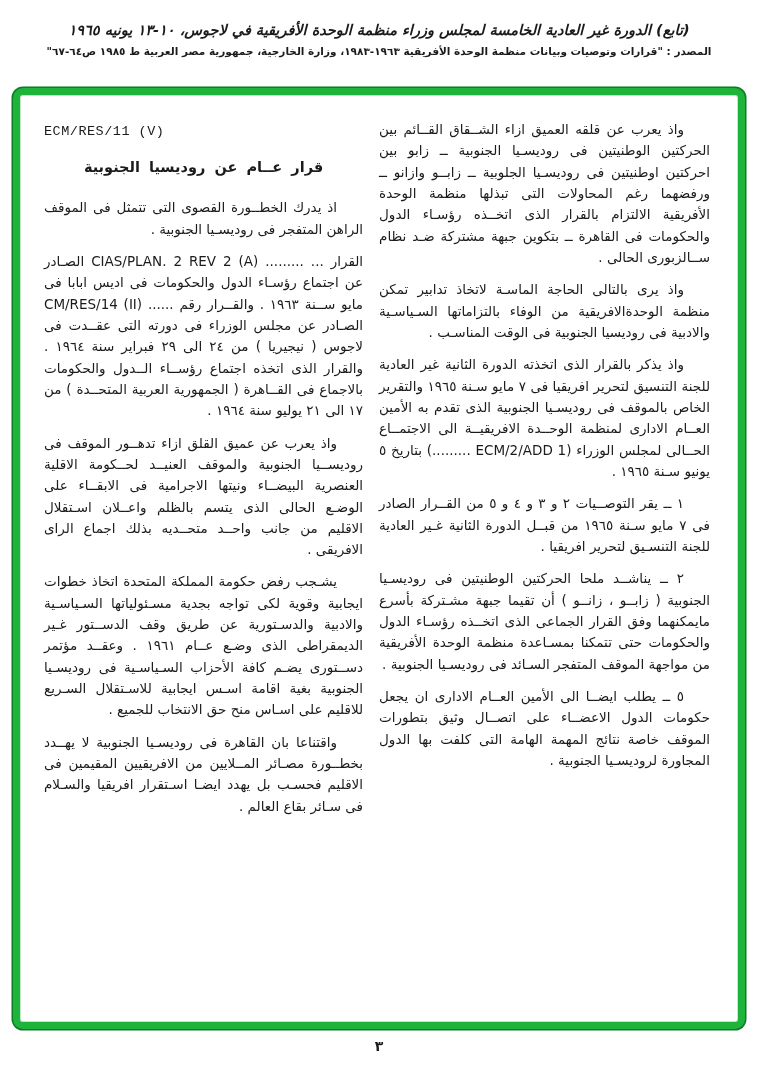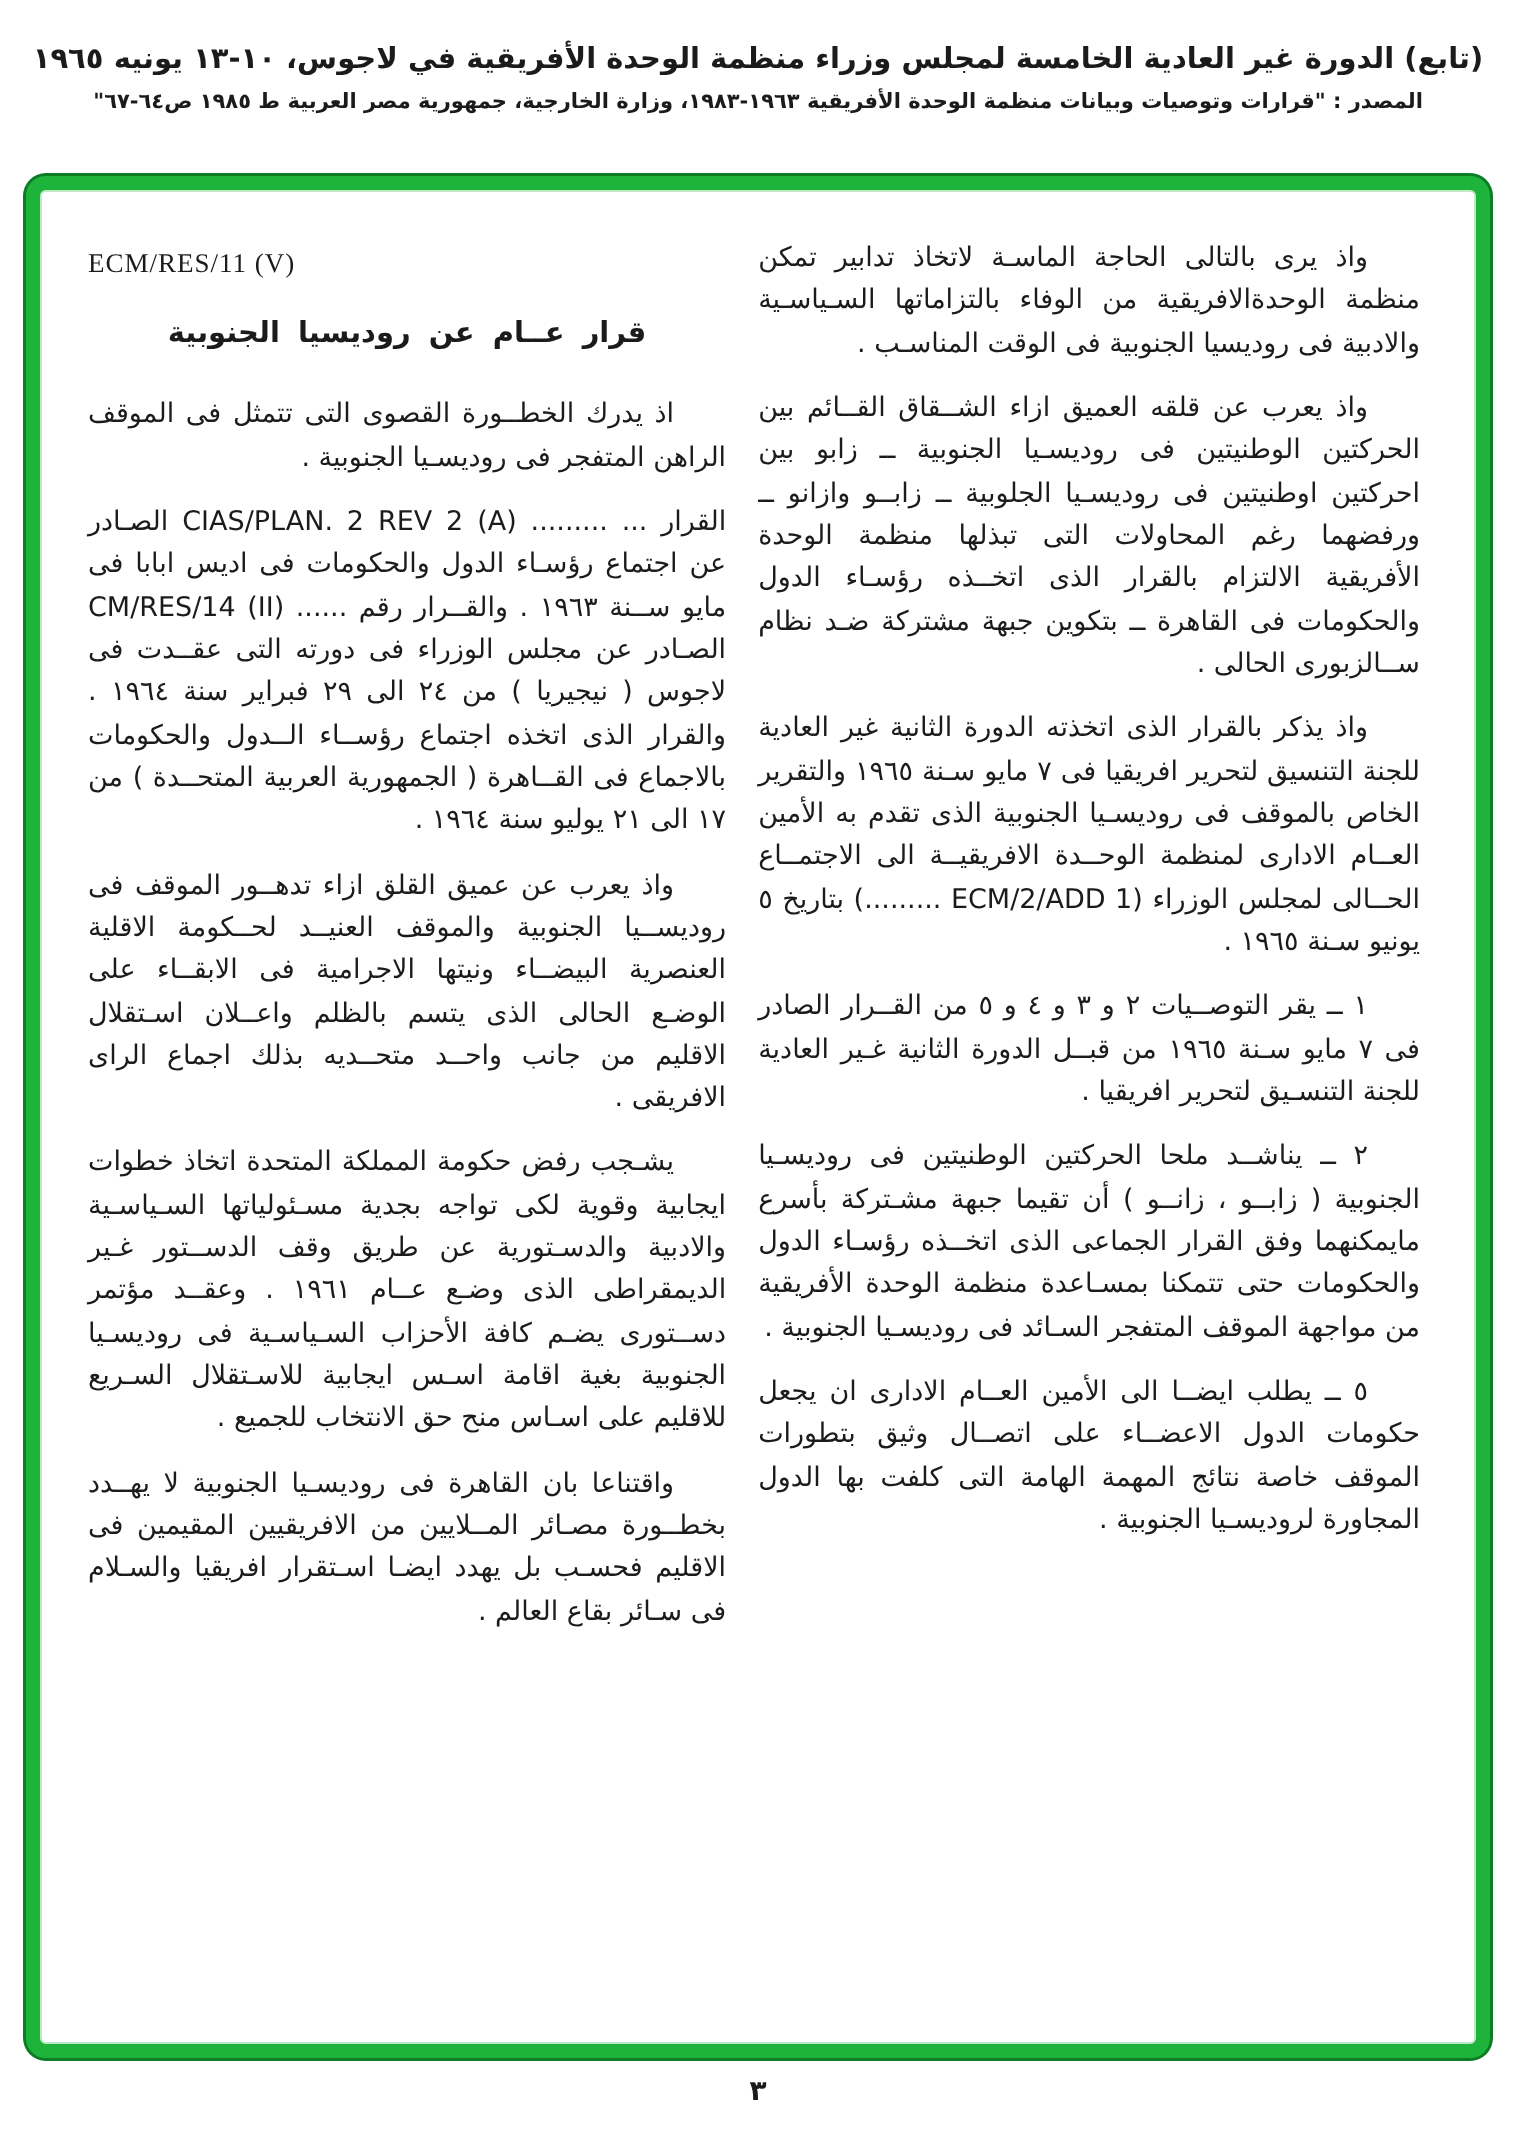--- a/index.html
+++ b/index.html
@@ -2,38 +2,38 @@
 <html lang="ar"><head>
 <meta charset="utf-8">
 <style>
   * { margin:0; padding:0; box-sizing:border-box; }
   html,body { width:758px; height:1078px; background:#ffffff; overflow:hidden;
               font-family:"DejaVu Sans", sans-serif; color:#1b1b1b; }
   .page { position:relative; width:758px; height:1078px; background:#ffffff; }
 
   
   .header { position:absolute; top:22px; left:0; width:100%; text-align:center; direction:rtl; }
-  .session-line { font-weight:bold; font-size:14.5px; white-space:nowrap; letter-spacing:0; }
+  .session-line { font-weight:bold; font-size:14.5px; white-space:nowrap; letter-spacing:0;font-style:italic; }
   .source-line  { font-weight:bold; font-size:10.5px; margin-top:7px; white-space:nowrap; }
 
   
   .doc-frame {
     position:absolute; left:13px; top:88px; width:732px; height:941px;
     border:7px solid #1eb43c; border-radius:10px;
     box-shadow:0 0 0 1.5px #0c7d25, inset 0 0 0 1px #bfe9c4;
     background:#ffffff; overflow:hidden;
   }
 
   
   .columns { direction:rtl; display:flex; gap:16px; padding:24px 28px 10px 24px; height:100%; }
   .col { text-align:justify; font-size:13.5px; line-height:1.58; }
   .col-right { width:334px; }  
   .col-left  { width:322px; }
 
-  .ref-code { direction:ltr; text-align:left; font-family:Liberation Serif, serif;
+  .ref-code { direction:ltr; text-align:left; font-family:Liberation Mono, monospace;
               font-size:13.5px; letter-spacing:.5px; margin:2px 0 14px 0; }
   .doc-title { text-align:center; font-weight:bold; font-size:14.5px;
                word-spacing:4px; margin:13px 0 18px 0; }
 
   .para { margin:0 0 11px 0; text-indent:26px; }
   .para.no-indent { text-indent:0; }
 
   
   .page-number { position:absolute; top:1038px; left:0; width:100%;
                  text-align:center; font-weight:bold; font-size:14px; }
@@ -45,22 +45,22 @@
 
   <div class="header">
     <div class="session-line">(تابع) الدورة غير العادية الخامسة لمجلس وزراء منظمة الوحدة الأفريقية في لاجوس، ١٠-١٣ يونيه ١٩٦٥</div>
     <div class="source-line">المصدر : "قرارات وتوصيات وبيانات منظمة الوحدة الأفريقية ١٩٦٣-١٩٨٣، وزارة الخارجية، جمهورية مصر العربية ط ١٩٨٥ ص٦٤-٦٧"</div>
   </div>
 
   <div class="doc-frame">
     <div class="columns">
 
       <div class="col col-right">
+          <p class="para">واذ يعرب عن قلقه العميق ازاء الشــقاق القــائم بين الحركتين الوطنيتين فى روديسـيا الجنوبية ــ زابو بين احركتين اوطنيتين فى روديسـيا الجلوبية ــ زابــو وازانو ــ ورفضهما رغم المحاولات التى تبذلها منظمة الوحدة الأفريقية الالتزام بالقرار الذى اتخــذه رؤسـاء الدول والحكومات فى القاهرة ــ بتكوين جبهة مشتركة ضـد نظام ســالزبورى الحالى .</p>
           <p class="para">واذ يرى بالتالى الحاجة الماسـة لاتخاذ تدابير تمكن منظمة الوحدةالافريقية من الوفاء بالتزاماتها السـياسـية والادبية فى روديسيا الجنوبية فى الوقت المناسـب .</p>
-          <p class="para">واذ يعرب عن قلقه العميق ازاء الشــقاق القــائم بين الحركتين الوطنيتين فى روديسـيا الجنوبية ــ زابو بين احركتين اوطنيتين فى روديسـيا الجلوبية ــ زابــو وازانو ــ ورفضهما رغم المحاولات التى تبذلها منظمة الوحدة الأفريقية الالتزام بالقرار الذى اتخــذه رؤسـاء الدول والحكومات فى القاهرة ــ بتكوين جبهة مشتركة ضـد نظام ســالزبورى الحالى .</p>
           <p class="para">واذ يذكر بالقرار الذى اتخذته الدورة الثانية غير العادية للجنة التنسيق لتحرير افريقيا فى ٧ مايو سـنة ١٩٦٥ والتقرير الخاص بالموقف فى روديسـيا الجنوبية الذى تقدم به الأمين العــام الادارى لمنظمة الوحــدة الافريقيــة الى الاجتمــاع الحــالى لمجلس الوزراء (ECM/2/ADD 1 .........) بتاريخ ٥ يونيو سـنة ١٩٦٥ .</p>
           <p class="para">١ ــ يقر التوصــيات ٢ و ٣ و ٤ و ٥ من القــرار الصادر فى ٧ مايو سـنة ١٩٦٥ من قبــل الدورة الثانية غـير العادية للجنة التنسـيق لتحرير افريقيا .</p>
           <p class="para">٢ ــ يناشــد ملحا الحركتين الوطنيتين فى روديسـيا الجنوبية ( زابــو ، زانــو ) أن تقيما جبهة مشـتركة بأسرع مايمكنهما وفق القرار الجماعى الذى اتخــذه رؤسـاء الدول والحكومات حتى تتمكنا بمسـاعدة منظمة الوحدة الأفريقية من مواجهة الموقف المتفجر السـائد فى روديسـيا الجنوبية .</p>
           <p class="para">٥ ــ يطلب ايضــا الى الأمين العــام الادارى ان يجعل حكومات الدول الاعضــاء على اتصــال وثيق بتطورات الموقف خاصة نتائج المهمة الهامة التى كلفت بها الدول المجاورة لروديسـيا الجنوبية .</p>
         </div>
 
       <div class="col col-left">
         <div class="ref-code">ECM/RES/11 (V)</div>
         <div class="doc-title">قرار عــام عن روديسيا الجنوبية</div>
         <div>

